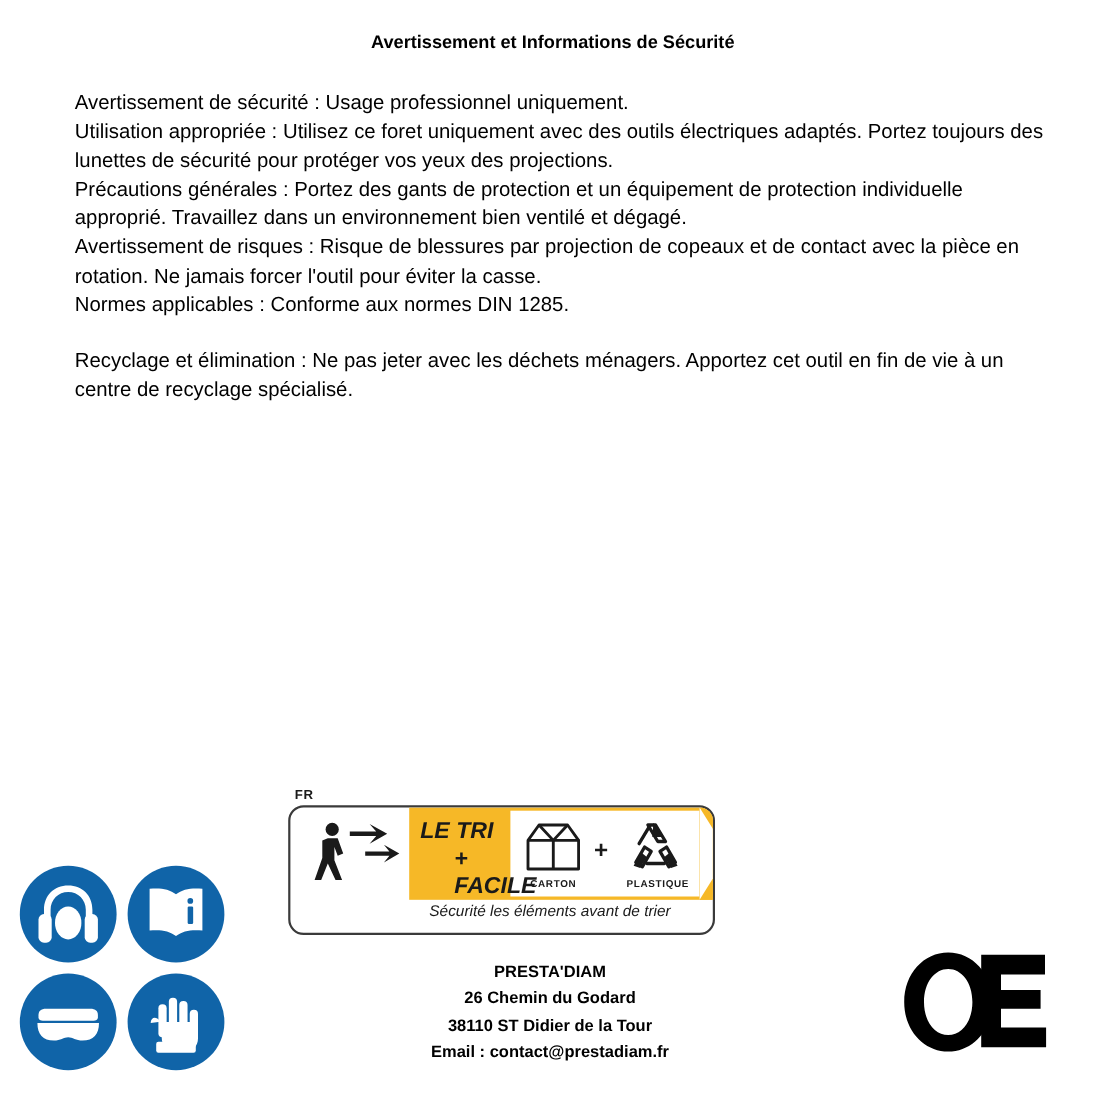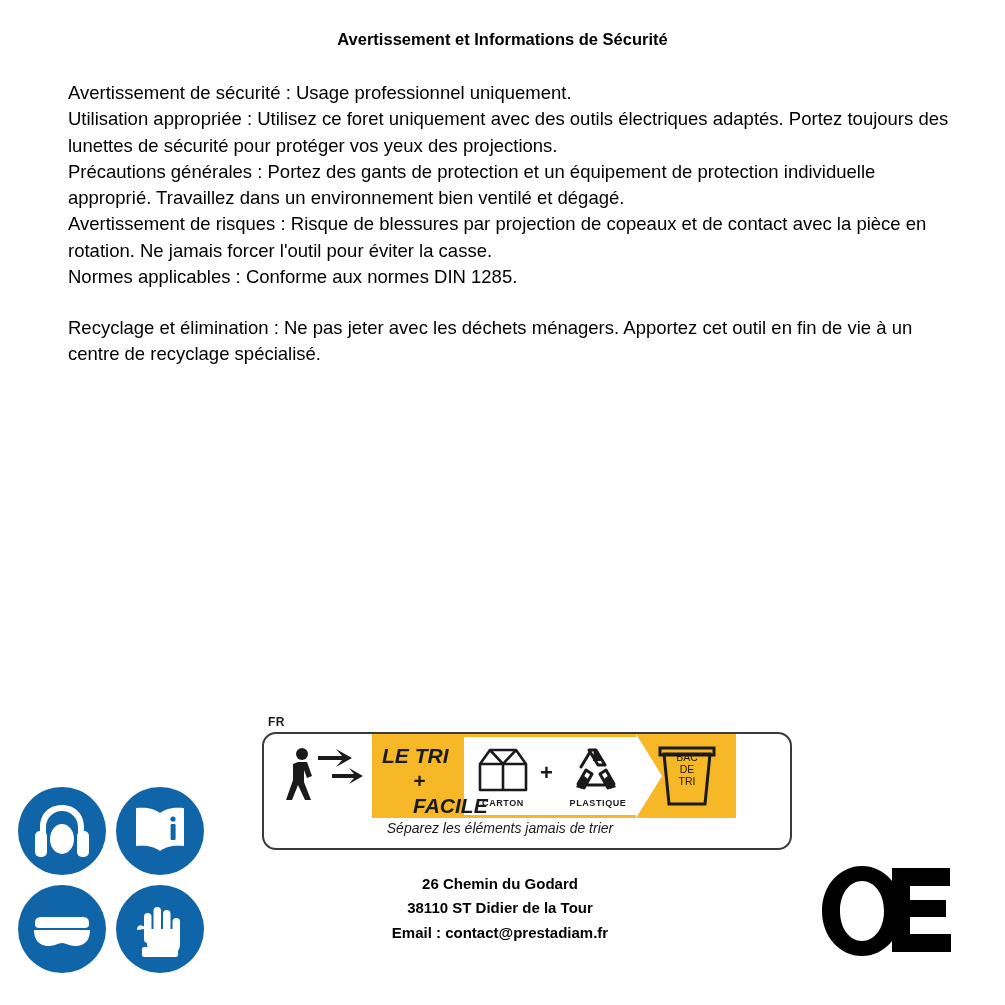--- a/index.html
+++ b/index.html
@@ -77,21 +77,21 @@
     top: 0px;
     font-size: 12px;
     font-weight: bold;
     letter-spacing: 0.5px;
     color: #1a1a1a;
   }
   .triman-box {
     position: absolute;
     left: 0;
     top: 17px;
-    width: 530px;
+    width: 388px;
     height: 118px;
     border: 2px solid #3a3a3a;
     border-radius: 14px;
     background: #ffffff;
     overflow: hidden;
   }
   .triman-yellow {
     position: absolute;
     left: 108px;
     top: 0px;
@@ -330,25 +330,26 @@
           <path d="M10 6h54v7H10z"></path>
         </g>
       </svg>
 
       <div class="bac-de-tri">
         <div>BAC</div>
         <div>DE</div>
         <div>TRI</div>
       </div>
 
-      <div class="separez">Séparez les éléments jamais de trier</div>
+      <div class="separez">Sécurité les éléments avant de trier</div>
     </div>
   </div>
 
   <div class="resp">
+    <span class="line">PRESTA'DIAM</span>
     <span class="line">26 Chemin du Godard</span>
     <span class="line">38110 ST Didier de la Tour</span>
     <span class="line">Email : contact@prestadiam.fr</span>
   </div>
 
   <div class="ce-mark">
     <svg width="160" height="110" viewBox="0 0 160 110">
       <g fill="#000000">
         <path d="M58 55c0-26-18-45-40-45C-4 10-22 29-22 55s18 45 40 45c22 0 40-19 40-45zm-18 0c0 18-10 30-22 30S-4 73-4 55s10-30 22-30 22 12 22 30z" transform="translate(44,0)"></path>
         <path d="M92 12h58v18h-40v14h36v17h-36v17h41v18H92z" transform="translate(0,0)"></path>

